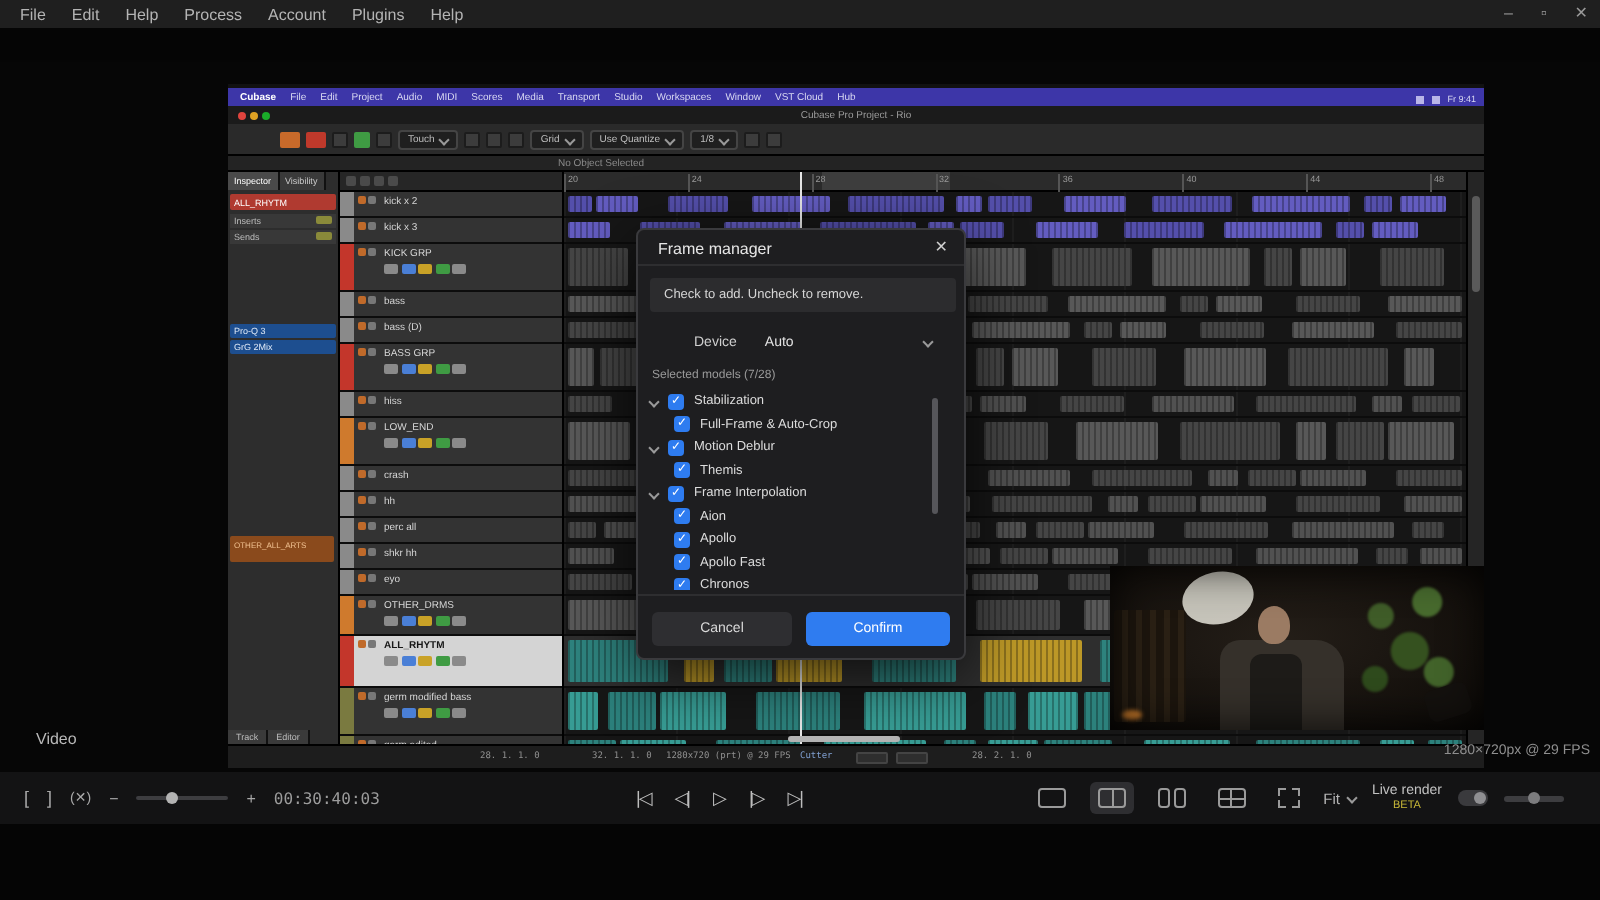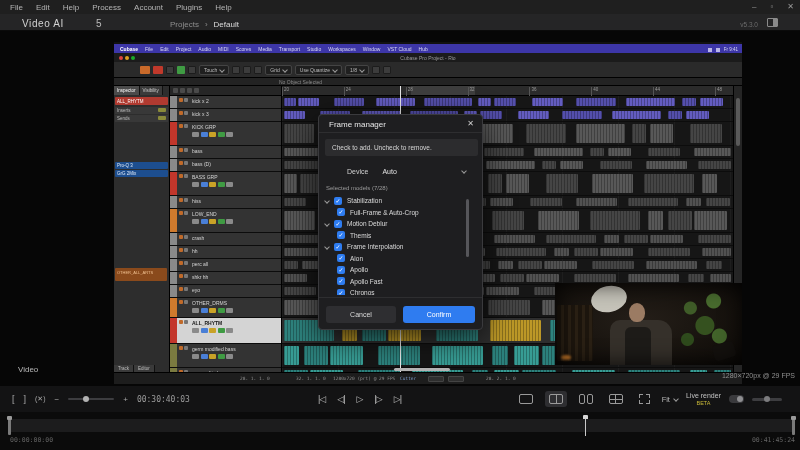--- a/index.html
+++ b/index.html
@@ -195,31 +195,20 @@
         <span class="menu-item">Plugins</span>
         <span class="menu-item">Help</span>
       </div>
     <div id="win-controls">
       <span class="win-btn">–</span>
       <span class="win-btn">▫</span>
       <span class="win-btn">✕</span>
     </div>
   </div>
 
-  <div id="titlebar">
-    <span id="app-name">Video AI</span>
-    <span id="app-ver-num">5</span>
-    <div id="breadcrumb">
-      <span>Projects</span>
-      <span>›</span>
-      <span class="current">Default</span>
-    </div>
-    <span id="version">v5.3.0</span>
-    <span id="panel-icon"></span>
-  </div>
 
   <div id="main">
 
     <div id="video">
       <div id="cb-menubar">
           <span class="cb-menu bold">Cubase</span>
           <span class="cb-menu">File</span>
           <span class="cb-menu">Edit</span>
           <span class="cb-menu">Project</span>
           <span class="cb-menu">Audio</span>
@@ -878,23 +867,14 @@
       </span>
       <span id="live-toggle">
           <i></i>
         </span>
       <span id="right-slider">
           <i></i>
         </span>
     </div>
   </div>
 
-  <div id="timelinebar">
-    <div id="tl-strip">
-      <span class="tl-handle" style="left:0"></span>
-      <span class="tl-handle" style="right:0"></span>
-      <span id="tl-playhead" style="left: 73.3%;"></span>
-    </div>
-    <span class="tl-time" style="left:10px">00:00:00:00</span>
-    <span class="tl-time" style="right:5px">00:41:45:24</span>
-  </div>
 
 </div>
 
 </body></html>

